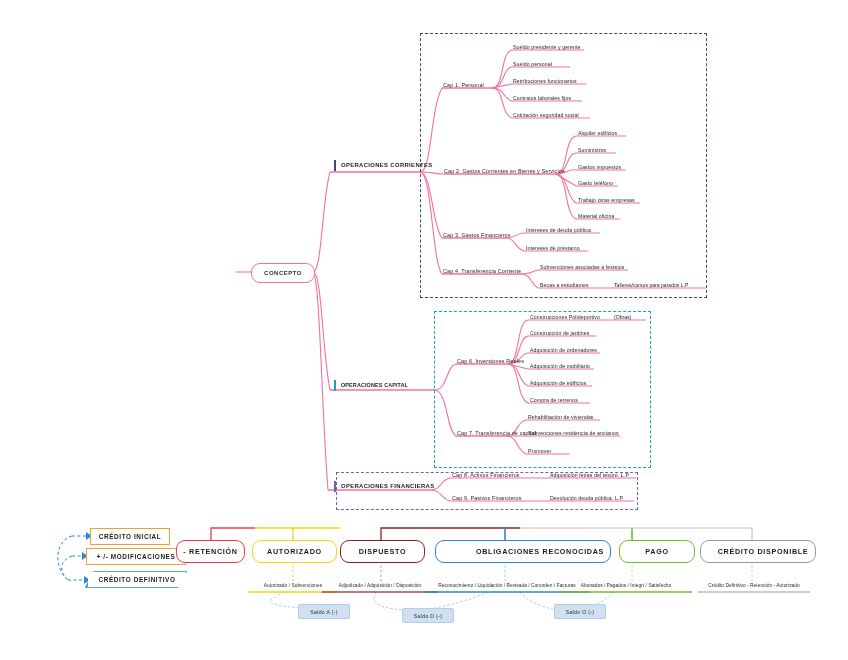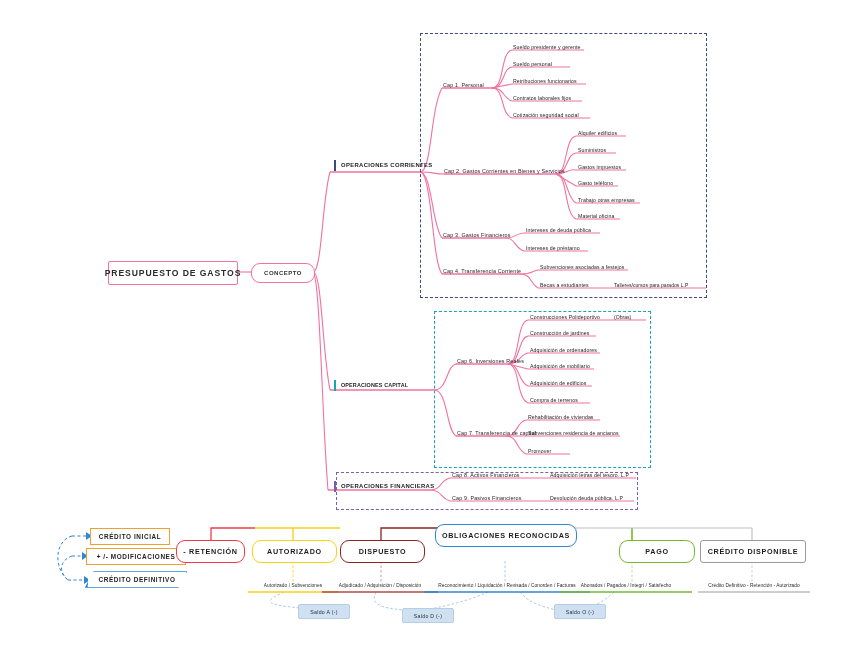--- a/index.html
+++ b/index.html
@@ -49,24 +49,24 @@
 
   
   .fbox{
     position:absolute;display:flex;align-items:center;justify-content:center;
     background:#fff;border-radius:9px;height:21px;
     font-size:7.2px;font-weight:700;letter-spacing:.7px;color:#1c1c1c;
   }
   .fbox.retencion{left:176px;top:540px;width:67px;border:1.6px solid #ee3b4b;}
   .fbox.autorizado{left:252px;top:540px;width:83px;border:1.6px solid #f5d313;}
   .fbox.dispuesto{left:340px;top:540px;width:83px;border:1.6px solid #8e2222;}
-  .fbox.oblig{left:435px;top:524px;width:140px;border:1.6px solid #2f86d4;}
+  .fbox.oblig{left:435px;top:540px;width:140px;border:1.6px solid #2f86d4;padding-left:34px;}
   .fbox.pago{left:619px;top:540px;width:74px;border:1.6px solid #74bb2c;}
   .fbox.disponible{left:700px;top:540px;width:104px;border:1.2px solid #9a9a9a;
-    border-radius:3px;}
+    border-radius:9px;padding-left:10px;}
 
   .leftbox{
     position:absolute;display:flex;align-items:center;justify-content:center;
     background:#fff;height:15px;font-size:6.4px;font-weight:700;
     letter-spacing:.6px;color:#1c1c1c;
   }
   .leftbox.b1{left:90px;top:528px;width:78px;border:1.5px solid #f0a033;}
   .leftbox.b2{left:86px;top:548px;width:98px;border:1.5px solid #f0a033;}
   .leftbox.b3{left:88px;top:572px;width:98px;color:#1c1c1c;}
 
@@ -232,21 +232,20 @@
       <path d="M86,532 l6,4 -6,4 z"></path>
       <path d="M82,552 l6,4 -6,4 z"></path>
       <path d="M84,576 l6,4 -6,4 z"></path>
     </g>
   </svg>
 
   <div class="region corr"></div>
   <div class="region cap"></div>
   <div class="region fin"></div>
 
-  <div class="node root-box">PRESUPUESTO DE GASTOS</div>
   <div class="node concepto">CONCEPTO</div>
 
   <div class="node grp corr">OPERACIONES CORRIENTES</div>
   <div class="node grp cap">OPERACIONES CAPITAL</div>
   <div class="node grp fin">OPERACIONES FINANCIERAS</div>
 
   <div class="node cap" style="left:443px;top:82px">Cap 1. Personal</div>
   <div class="node cap" style="left:444px;top:168px">Cap 2. Gastos Corrientes en Bienes y Servicios</div>
   <div class="node cap" style="left:443px;top:232px">Cap 3. Gastos Financieros</div>
   <div class="node cap" style="left:443px;top:268px">Cap 4. Transferencia Corriente</div>

